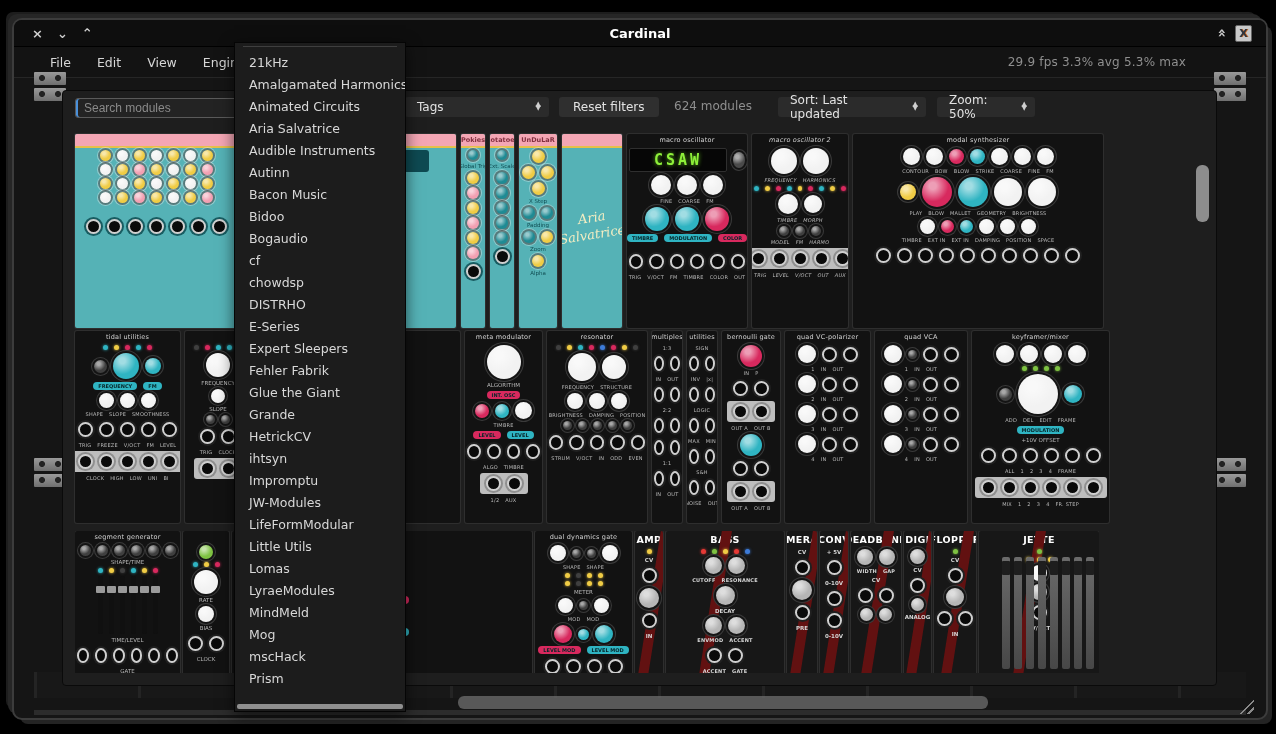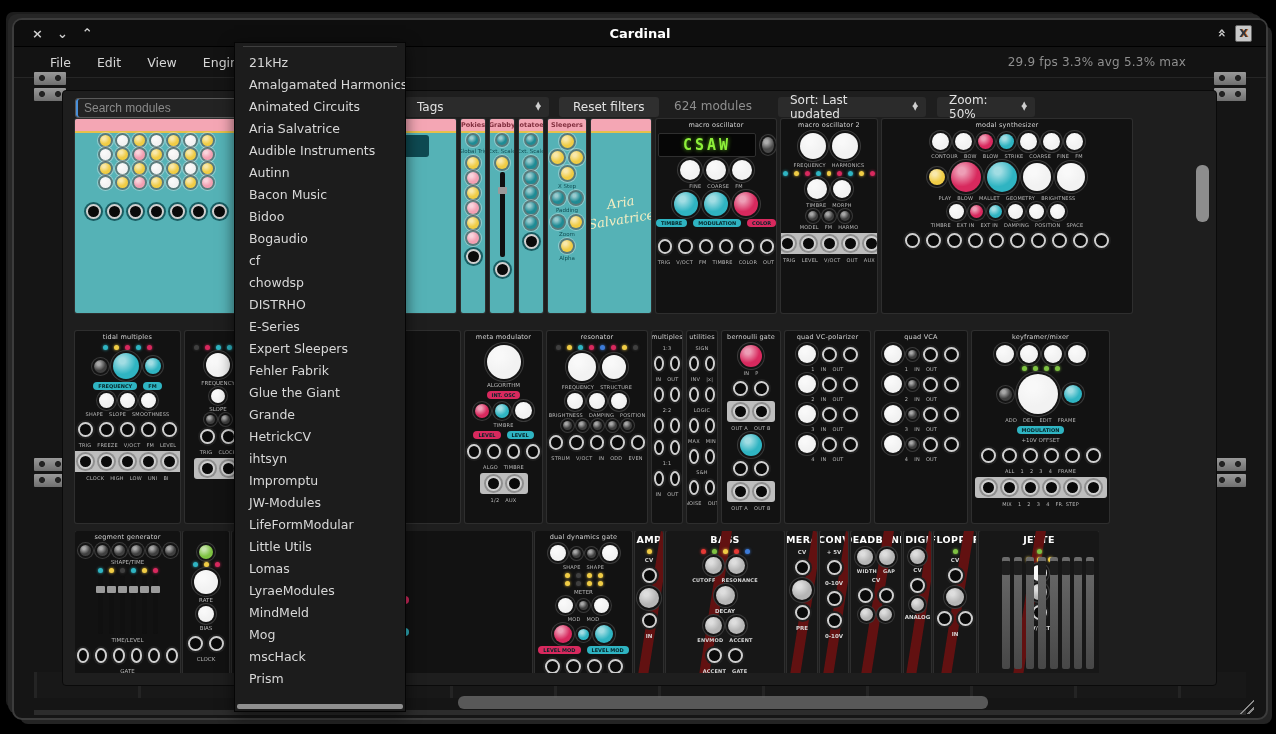--- a/index.html
+++ b/index.html
@@ -45,21 +45,21 @@
   .search::placeholder{color:#8a8a8a;}
   .sel{position:absolute;top:6px;height:20px;background:#2b2b2b;border-radius:3px;display:flex;
     align-items:center;justify-content:space-between;color:#e2e2e2;font-size:12px;padding:0 8px 0 12px;
     cursor:default;}
   .sel .ud{display:flex;flex-direction:column;line-height:.55;margin-left:14px;color:#cfcfcf;
     font-size:7px;}
   .btn{position:absolute;top:6px;height:20px;background:#2f2f2f;border-radius:3px;display:flex;
     align-items:center;color:#e2e2e2;font-size:12px;padding:0 14px;cursor:default;}
   .count{position:absolute;top:8px;color:#8f8f8f;font-size:12px;}
   .mrow{position:absolute;left:12px;display:flex;align-items:flex-start;}
-  #row1{top:28px;gap:5px;}
+  #row1{top:43px;gap:5px;}
   #row2{top:240px;gap:5px;}
   #row3{top:440px;gap:3px;height:142px;overflow:hidden;}
   
   .mod{position:relative;flex:0 0 auto;height:194px;border-radius:2px;overflow:hidden;
     background:#121212;box-shadow:0 0 0 1px #2e2e2e;}
   #row2 .mod{height:192px;}
   #row3 .mod{height:190px;}
   .s-aria,.s-aria-art{background:#55b2b6;}
   .a-hdr{height:12px;background:#f4a6b4;border-bottom:2px solid #e5c04a;display:flex;
     align-items:center;justify-content:center;font-size:6.5px;font-weight:bold;color:#83303f;
@@ -300,68 +300,48 @@
               </div>
               <div class="krow">
                 <div class="knob" style="height: 12px; width: 12px; background-color: rgb(242, 160, 178);"></div>
               </div>
               <div class="jrow">
                 <div class="jack"></div>
               </div>
             </div>
           </div>
           <div class="mod s-aria" style="width: 24px;">
-            <div class="a-hdr">Grabby</div>
+            <div class="a-hdr">Rotatoes</div>
             <div class="m-body">
               <div class="krow">
                 <div class="knob" style="height: 10px; width: 10px; background-color: rgb(31, 139, 148);"></div>
               </div>
               <div class="mlabel">Ext. Scale</div>
               <div class="krow">
-                <div class="knob" style="height: 12px; width: 12px; background-color: rgb(240, 204, 69);"></div>
-              </div>
-              <div class="slrow">
-                <div class="vslider" style="height: 85px;">
-                  <div class="sthumb"></div>
-                </div>
-              </div>
-              <div class="jrow">
-                <div class="jack"></div>
-              </div>
-            </div>
-          </div>
-          <div class="mod s-aria" style="width: 24px;">
-            <div class="a-hdr">Rotatoes</div>
-            <div class="m-body">
-              <div class="krow">
-                <div class="knob" style="height: 10px; width: 10px; background-color: rgb(31, 139, 148);"></div>
-              </div>
-              <div class="mlabel">Ext. Scale</div>
-              <div class="krow">
                 <div class="knob" style="height: 12px; width: 12px; background-color: rgb(31, 139, 148);"></div>
               </div>
               <div class="krow">
                 <div class="knob" style="height: 12px; width: 12px; background-color: rgb(31, 139, 148);"></div>
               </div>
               <div class="krow">
                 <div class="knob" style="height: 12px; width: 12px; background-color: rgb(31, 139, 148);"></div>
               </div>
               <div class="krow">
                 <div class="knob" style="height: 12px; width: 12px; background-color: rgb(31, 139, 148);"></div>
               </div>
               <div class="krow">
                 <div class="knob" style="height: 12px; width: 12px; background-color: rgb(31, 139, 148);"></div>
               </div>
               <div class="jrow">
                 <div class="jack"></div>
               </div>
             </div>
           </div>
           <div class="mod s-aria" style="width: 38px;">
-            <div class="a-hdr">Sleepers</div>
+            <div class="a-hdr">UnDuLaR</div>
             <div class="m-body">
               <div class="krow">
                 <div class="knob" style="height: 13px; width: 13px; background-color: rgb(240, 204, 69);"></div>
               </div>
               <div class="krow">
                 <div class="knob" style="height: 13px; width: 13px; background-color: rgb(240, 204, 69);"></div>
                 <div class="knob" style="height: 13px; width: 13px; background-color: rgb(240, 204, 69);"></div>
               </div>
               <div class="krow">
                 <div class="knob" style="height: 13px; width: 13px; background-color: rgb(240, 204, 69);"></div>
@@ -430,21 +410,21 @@
               <div class="lrow">
                 <span>TRIG</span>
                 <span>V/OCT</span>
                 <span>FM</span>
                 <span>TIMBRE</span>
                 <span>COLOR</span>
                 <span>OUT</span>
               </div>
             </div>
           </div>
-          <div class="mod s-mutable" style="width: 96px;">
+          <div class="mod s-mutable" style="width: 96px; font-style: italic;">
             <div class="m-title">macro oscillator 2</div>
             <div class="m-body">
               <div class="krow">
                 <div class="knob" style="height: 26px; width: 26px; background-color: rgb(242, 242, 242);"></div>
                 <div class="knob" style="height: 26px; width: 26px; background-color: rgb(242, 242, 242);"></div>
               </div>
               <div class="lrow">
                 <span>FREQUENCY</span>
                 <span>HARMONICS</span>
               </div>
@@ -554,21 +534,21 @@
                 <div class="jack"></div>
                 <div class="jack"></div>
                 <div class="jack"></div>
                 <div class="jack"></div>
               </div>
             </div>
           </div>
         </div>
       <div class="mrow" id="row2">
           <div class="mod s-mutable" style="width: 105px;">
-            <div class="m-title">tidal multiples</div>
+            <div class="m-title">tidal utilities</div>
             <div class="m-body">
               <div class="dots">
                 <span style="background: rgb(47, 180, 194); box-shadow: rgb(47, 180, 194) 0px 0px 3px;"></span>
                 <span style="background: rgb(240, 204, 69); box-shadow: rgb(240, 204, 69) 0px 0px 3px;"></span>
                 <span style="background: rgb(216, 41, 94); box-shadow: rgb(216, 41, 94) 0px 0px 3px;"></span>
                 <span style="background: rgb(47, 180, 194); box-shadow: rgb(47, 180, 194) 0px 0px 3px;"></span>
                 <span style="background: rgb(216, 41, 94); box-shadow: rgb(216, 41, 94) 0px 0px 3px;"></span>
               </div>
               <div class="krow">
                 <div class="knob" style="height: 13px; width: 13px; background-color: rgb(63, 63, 63);"></div>

